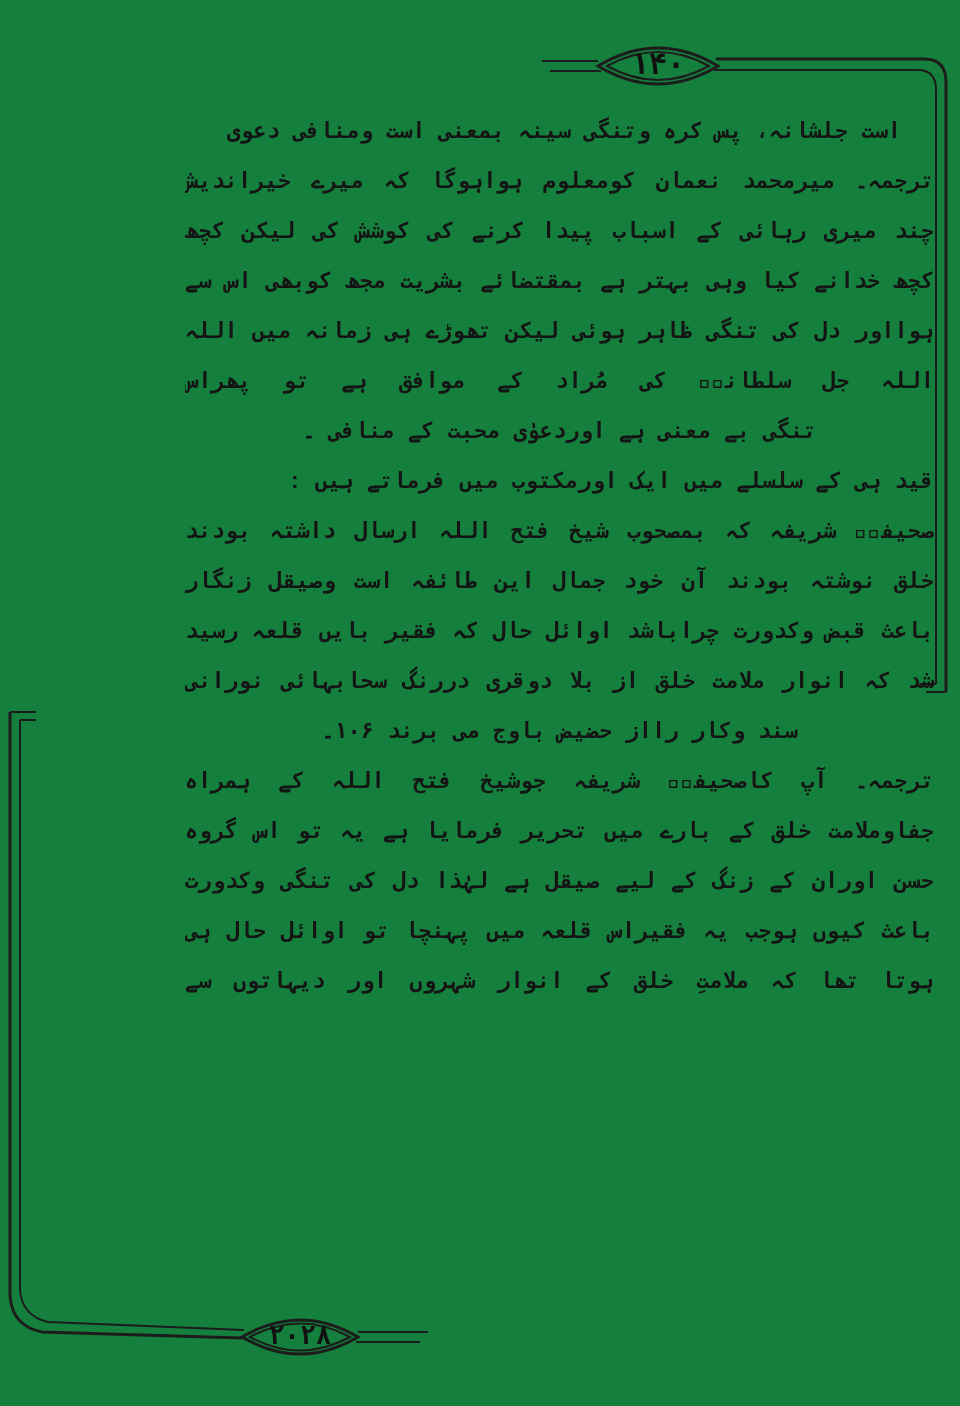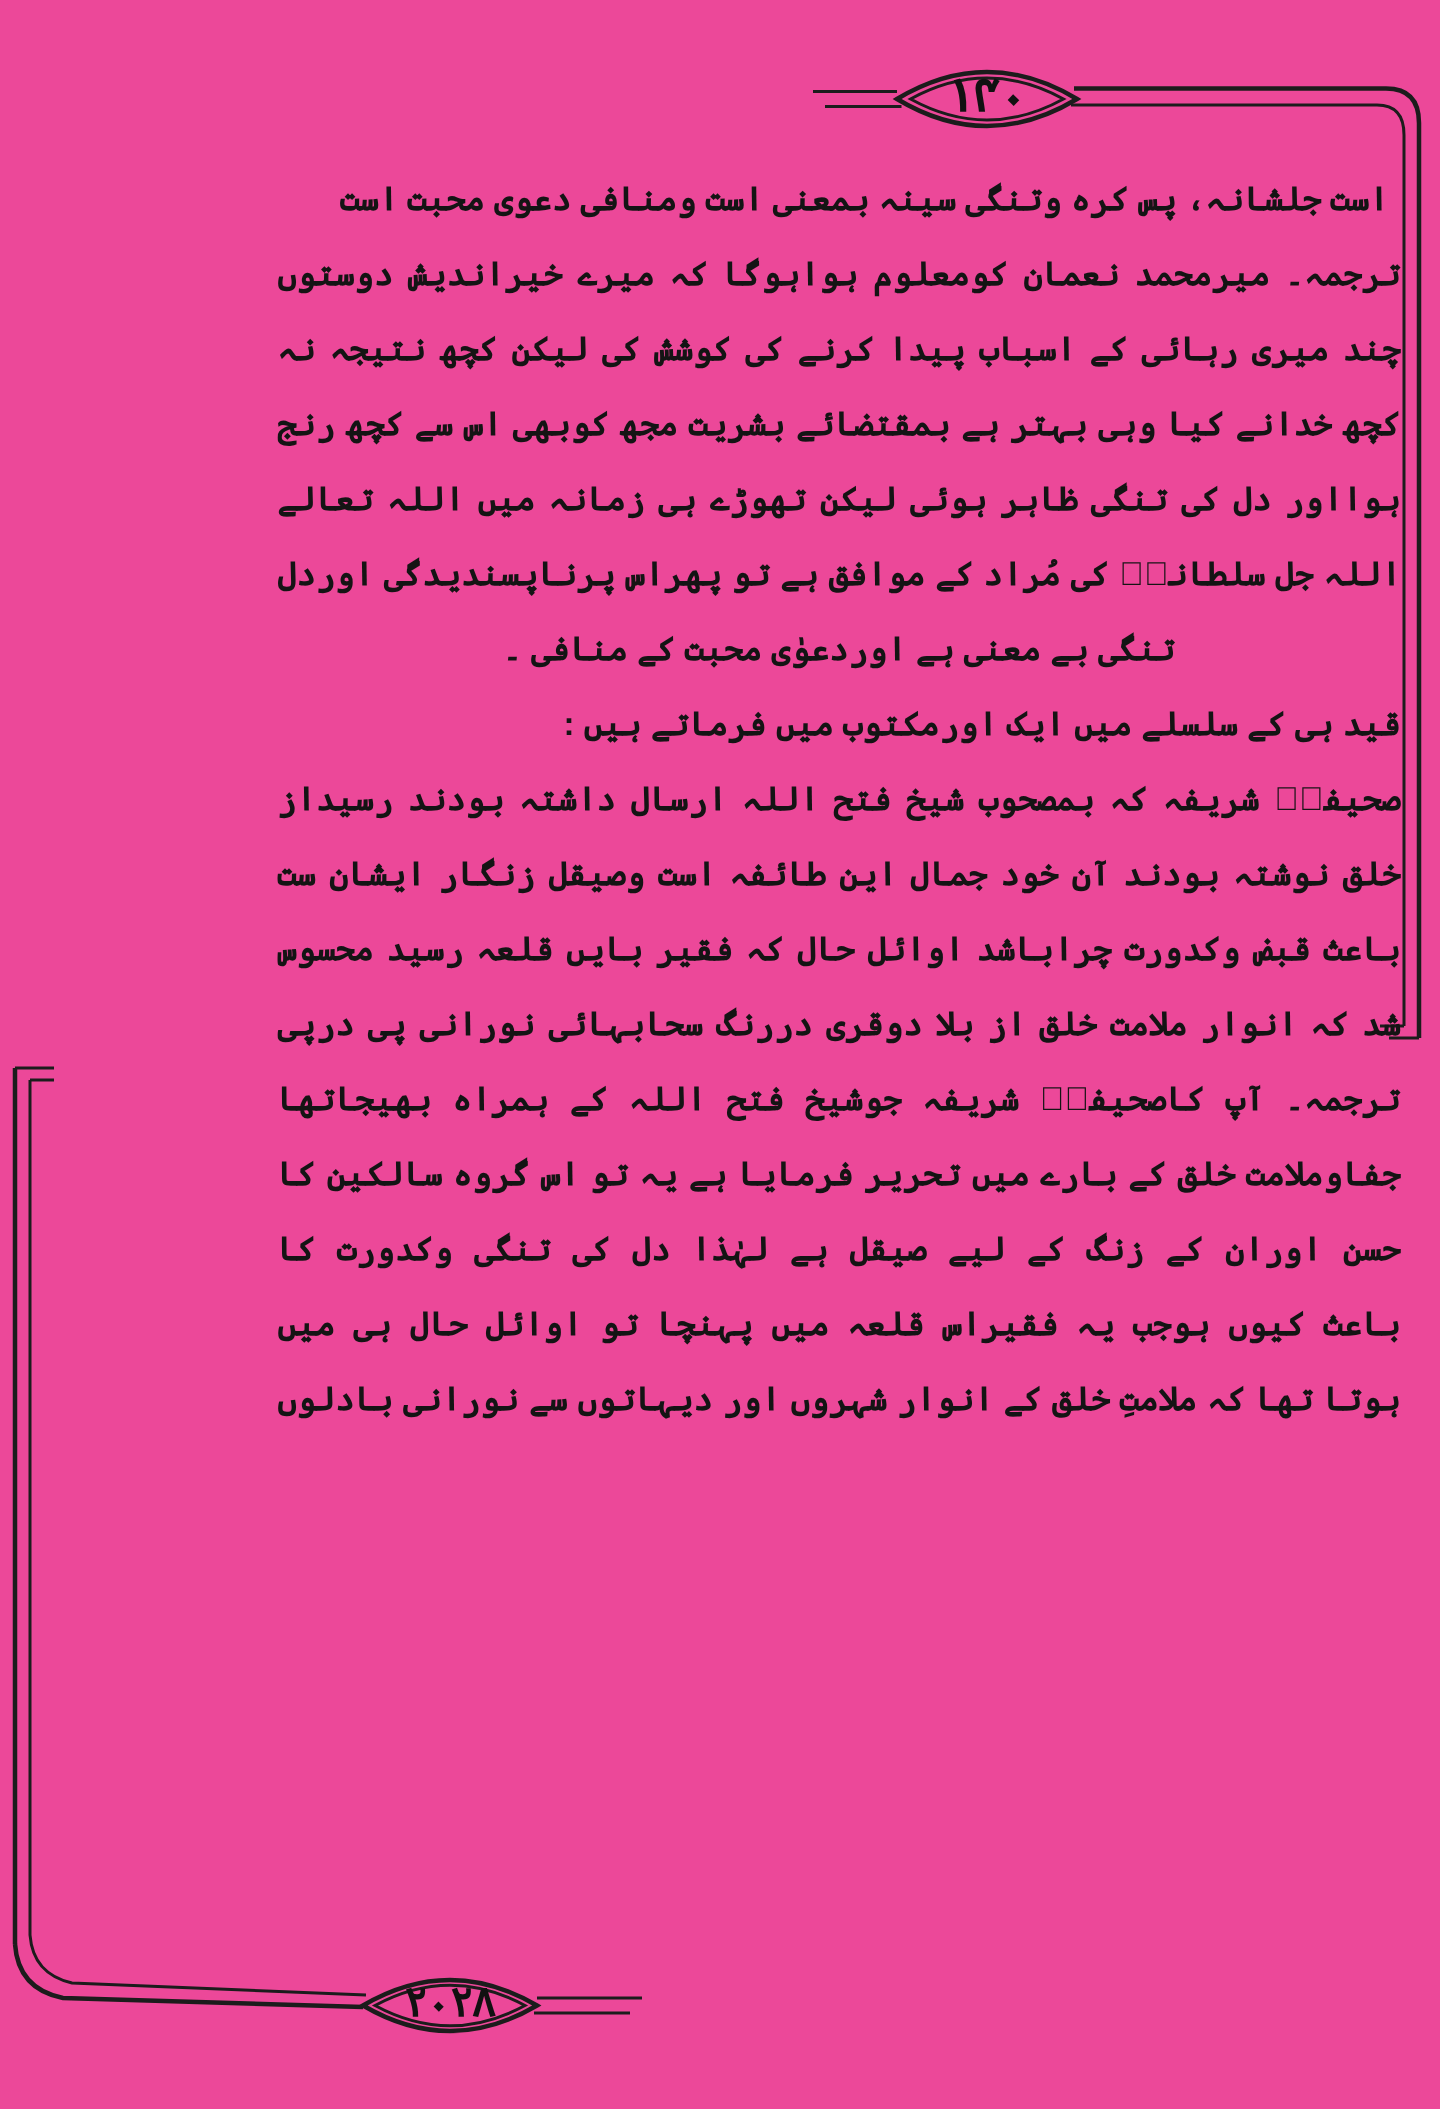--- a/index.html
+++ b/index.html
@@ -1,22 +1,22 @@
 <!DOCTYPE html>
 <html lang="ur" dir="rtl"><head>
 <meta charset="utf-8">
 <style>
   html,body { margin:0; padding:0; background:#d9d9d9; }
   .page {
     position:relative;
     width:960px; height:1406px;
     margin:0 auto;
-    background:#ec4899;
+    background:#15803d;
     overflow:hidden;
-    font-family:Liberation Sans, sans-serif;
+    font-family:Liberation Mono, monospace;
   }
   svg.frame { position:absolute; left:0; top:0; width:960px; height:1406px; }
   .frame path, .frame line { fill:none; stroke:#1c1c1c; }
   .stroke-heavy { stroke-width:3; }
   .stroke-light { stroke-width:2; }
 
   .cartouche-number {
     position:absolute;
     text-align:center;
     color:#111;
@@ -108,20 +108,21 @@
       <div class="line full">چند میری رہائی کے اسباب پیدا کرنے کی کوشش کی لیکن کچھ نتیجہ نہ نکلا جو</div>
       <div class="line full">کچھ خدانے کیا وہی بہتر ہے بمقتضائے بشریت مجھ کوبھی اس سے کچھ رنج</div>
       <div class="line full">ہوااور دل کی تنگی ظاہر ہوئی لیکن تھوڑے ہی زمانہ میں اللہ تعالے کے فضل</div>
       <div class="line full">اللہ جل سلطانہٗ کی مُراد کے موافق ہے تو پھراس پرناپسندیدگی اوردل کی</div>
       <div class="line para-end">تنگی بے معنی ہے اوردعوٰی محبت کے منافی ۔</div>
       <div class="line heading">قید ہی کے سلسلے میں ایک اورمکتوب میں فرماتے ہیں :</div>
       <div class="line full">صحیفہٗ شریفہ کہ بمصحوب شیخ فتح اللہ ارسال داشتہ بودند رسیداز جفاوملامتِ</div>
       <div class="line full">خلق نوشتہ بودند آن خود جمال این طائفہ است وصیقل زنگار ایشان ست</div>
       <div class="line full">باعث قبض وکدورت چراباشد اوائل حال کہ فقیر بایں قلعہ رسید محسوس می</div>
       <div class="line full">شد کہ انوار ملامت خلق از بلا دوقری دررنگ سحابہائی نورانی پی درپی میر</div>
+      <div class="line para-end">سند وکار رااز حضیض باوج می برند ۱۰۶۔</div>
       <div class="line full">ترجمہ۔ آپ کاصحیفہٗ شریفہ جوشیخ فتح اللہ کے ہمراہ بھیجاتھا پہنچا۔ آپ نے</div>
       <div class="line full">جفاوملامت خلق کے بارے میں تحریر فرمایا ہے یہ تو اس گروہ سالکین کا</div>
       <div class="line full">حسن اوران کے زنگ کے لیے صیقل ہے لہٰذا دل کی تنگی وکدورت کا</div>
       <div class="line full">باعث کیوں ہوجب یہ فقیراس قلعہ میں پہنچا تو اوائل حال ہی میں محسوس</div>
       <div class="line full">ہوتا تھا کہ ملامتِ خلق کے انوار شہروں اور دیہاتوں سے نورانی بادلوں کی</div>
     </div>
 
 </div>
 
 </body></html>

